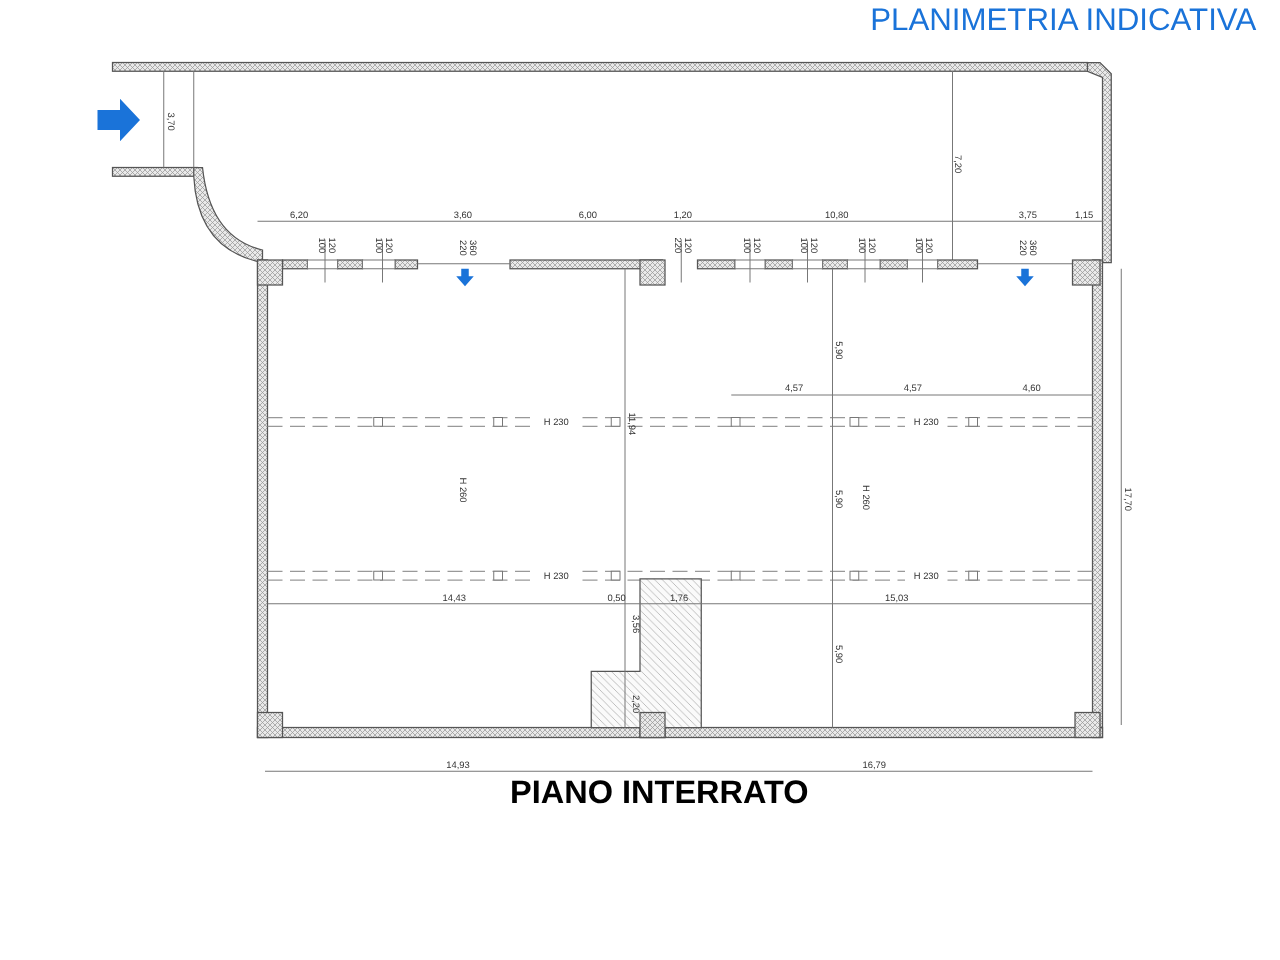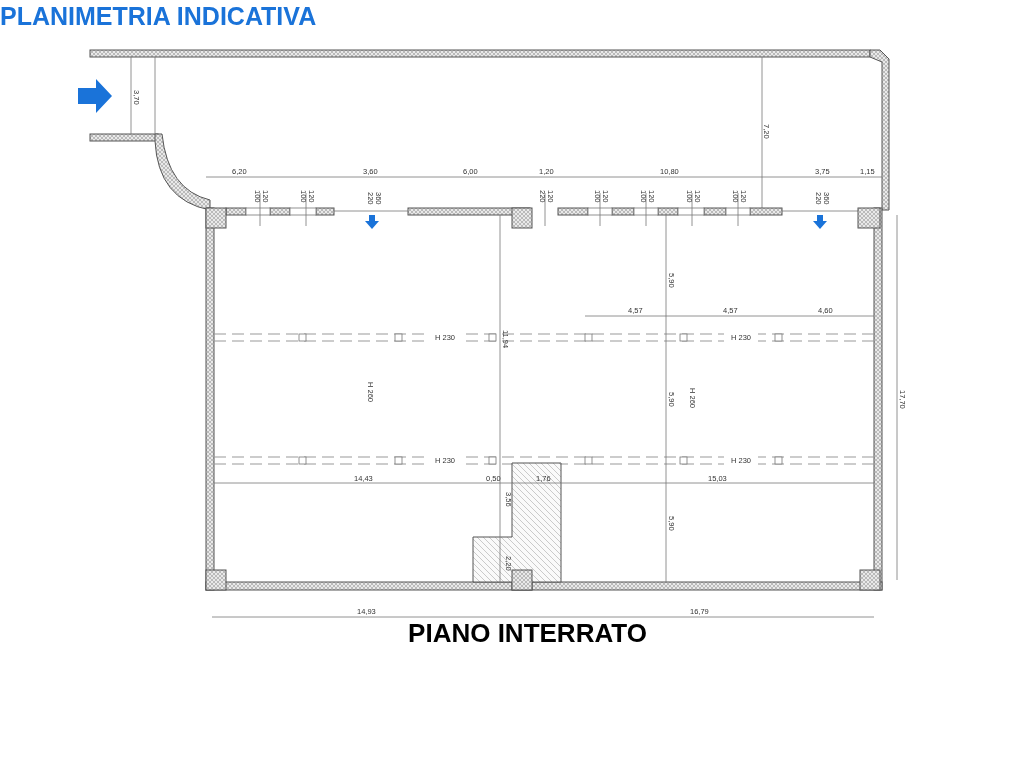--- a/index.html
+++ b/index.html
@@ -1,17 +1,17 @@
 <!DOCTYPE html>
 <html><head>
 <meta charset="utf-8">
 <style>
   html, body { margin: 0; padding: 0; background: #ffffff; }
   body { width: 1024px; height: 768px; position: relative; overflow: hidden; font-family: "Liberation Sans", sans-serif; }
-  #title { position: absolute; left: 0; top: 2px; width: 1005px; text-align: left; font-weight: bold; font-size: 25px; color: #1a73d9; letter-spacing: 0px; }
+  #title { position: absolute; left: 0; top: 2px; width: 1005px; text-align: right; font-weight: normal; font-size: 25px; color: #1a73d9; letter-spacing: 0px; }
   #subtitle { position: absolute; left: 0; top: 618px; width: 1055px; text-align: center; font-weight: bold; font-size: 26px; color: #000; }
   svg { position: absolute; left: 0; top: 0; }
   .wall { fill: url(#hatch); stroke: #555; stroke-width: 1; }
   .col { fill: url(#hatch); stroke: #555; stroke-width: 1; }
   .dim { stroke: #777; stroke-width: 0.8; fill: none; }
   .dimtxt { font-family: "Liberation Sans", sans-serif; font-size: 7.5px; fill: #333; }
   .beam { stroke: #999; stroke-width: 1; stroke-dasharray: 12 6; fill: none; }
   .pillar { fill: #fff; stroke: #777; stroke-width: 0.8; }
   .win { fill: #fff; stroke: #777; stroke-width: 0.8; }
   .ramp { fill: url(#diag); stroke: #555; stroke-width: 1; }

